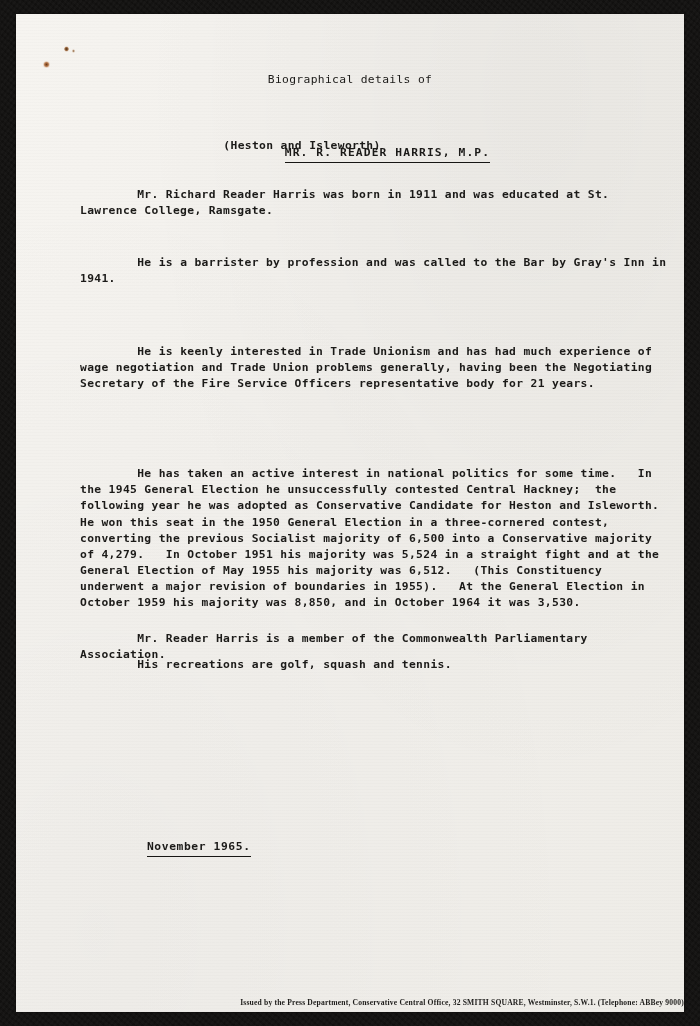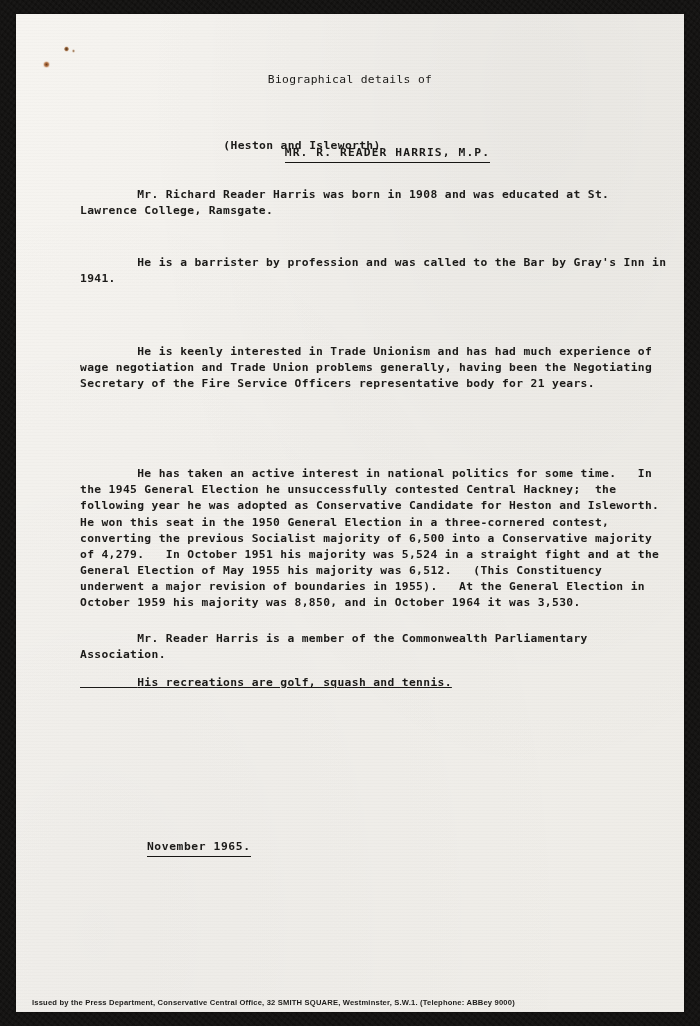--- a/index.html
+++ b/index.html
@@ -129,44 +129,44 @@
     text-indent: 0;
   }
   .para .indent-run { white-space: pre; }
 
   #para-born      { top: 162px; }
   #para-barrister { top: 205px; margin-top: 36px; }
   #para-war       { top: 247px; }
   #para-union     { top: 319px; }
   #para-politics  { top: 441px; }
   #para-cpa       { top: 606px; }
-  #para-recreations { top: 650px; text-decoration: underline; }
+  #para-recreations { top: 632px; }
 
   #date-line {
     position: absolute;
     left: 64px;
     top: 809px;
     font-weight: 700;
   }
   #date-line .date-underline {
     display: inline-block;
     border-bottom: 1.4px solid #171614;
     padding-bottom: 1px;
     letter-spacing: .6px;
     margin-left: 24px;
   }
 
   
   #imprint-footer {
     position: absolute;
-    left: 16px;
+    left: 0;
     top: 984px;
     width: 668px;
-    text-align: left;
-    font-family: Liberation Sans, sans-serif;
+    text-align: right;
+    font-family: Liberation Serif, serif;
     font-size: 7.6px;
     line-height: 10px;
     letter-spacing: .18px;
     color: #1d1c1a;
     font-weight: 700;
     white-space: pre;
   }
 </style>
 </head>
 <body>
@@ -184,21 +184,21 @@
   <div id="typed-body">
 
     <div class="center-line" id="title-main">Biographical details of</div>
 
     <div class="center-line" id="title-subject-wrap">
       <span id="title-subject">MR. R. READER HARRIS, M.P.</span>
     </div>
 
     <div class="center-line" id="title-constituency">(Heston and Isleworth)</div>
 
-    <p class="para" id="para-born"><span class="indent-run">        </span><span>Mr. Richard Reader Harris was born in 1908 and was educated at St. Lawrence College, Ramsgate.</span></p>
+    <p class="para" id="para-born"><span class="indent-run">        </span><span>Mr. Richard Reader Harris was born in 1911 and was educated at St. Lawrence College, Ramsgate.</span></p>
 
     <p class="para" id="para-barrister"><span class="indent-run">        </span><span>He is a barrister by profession and was called to the Bar by Gray's Inn in 1941.</span></p>
 
 
     <p class="para" id="para-union"><span class="indent-run">        </span><span>He is keenly interested in Trade Unionism and has had much experience of wage negotiation and Trade Union problems generally, having been the Negotiating Secretary of the Fire Service Officers representative body for 21 years.</span></p>
 
     <p class="para" id="para-politics"><span class="indent-run">        </span><span>He has taken an active interest in national politics for some time.   In the 1945 General Election he unsuccessfully contested Central Hackney;  the following year he was adopted as Conservative Candidate for Heston and Isleworth.   He won this seat in the 1950 General Election in a three-cornered contest, converting the previous Socialist majority of 6,500 into a Conservative majority of 4,279.   In October 1951 his majority was 5,524 in a straight fight and at the General Election of May 1955 his majority was 6,512.   (This Constituency underwent a major revision of boundaries in 1955).   At the General Election in October 1959 his majority was 8,850, and in October 1964 it was 3,530.</span></p>
 
     <p class="para" id="para-cpa"><span class="indent-run">        </span><span>Mr. Reader Harris is a member of the Commonwealth Parliamentary Association.</span></p>
 

